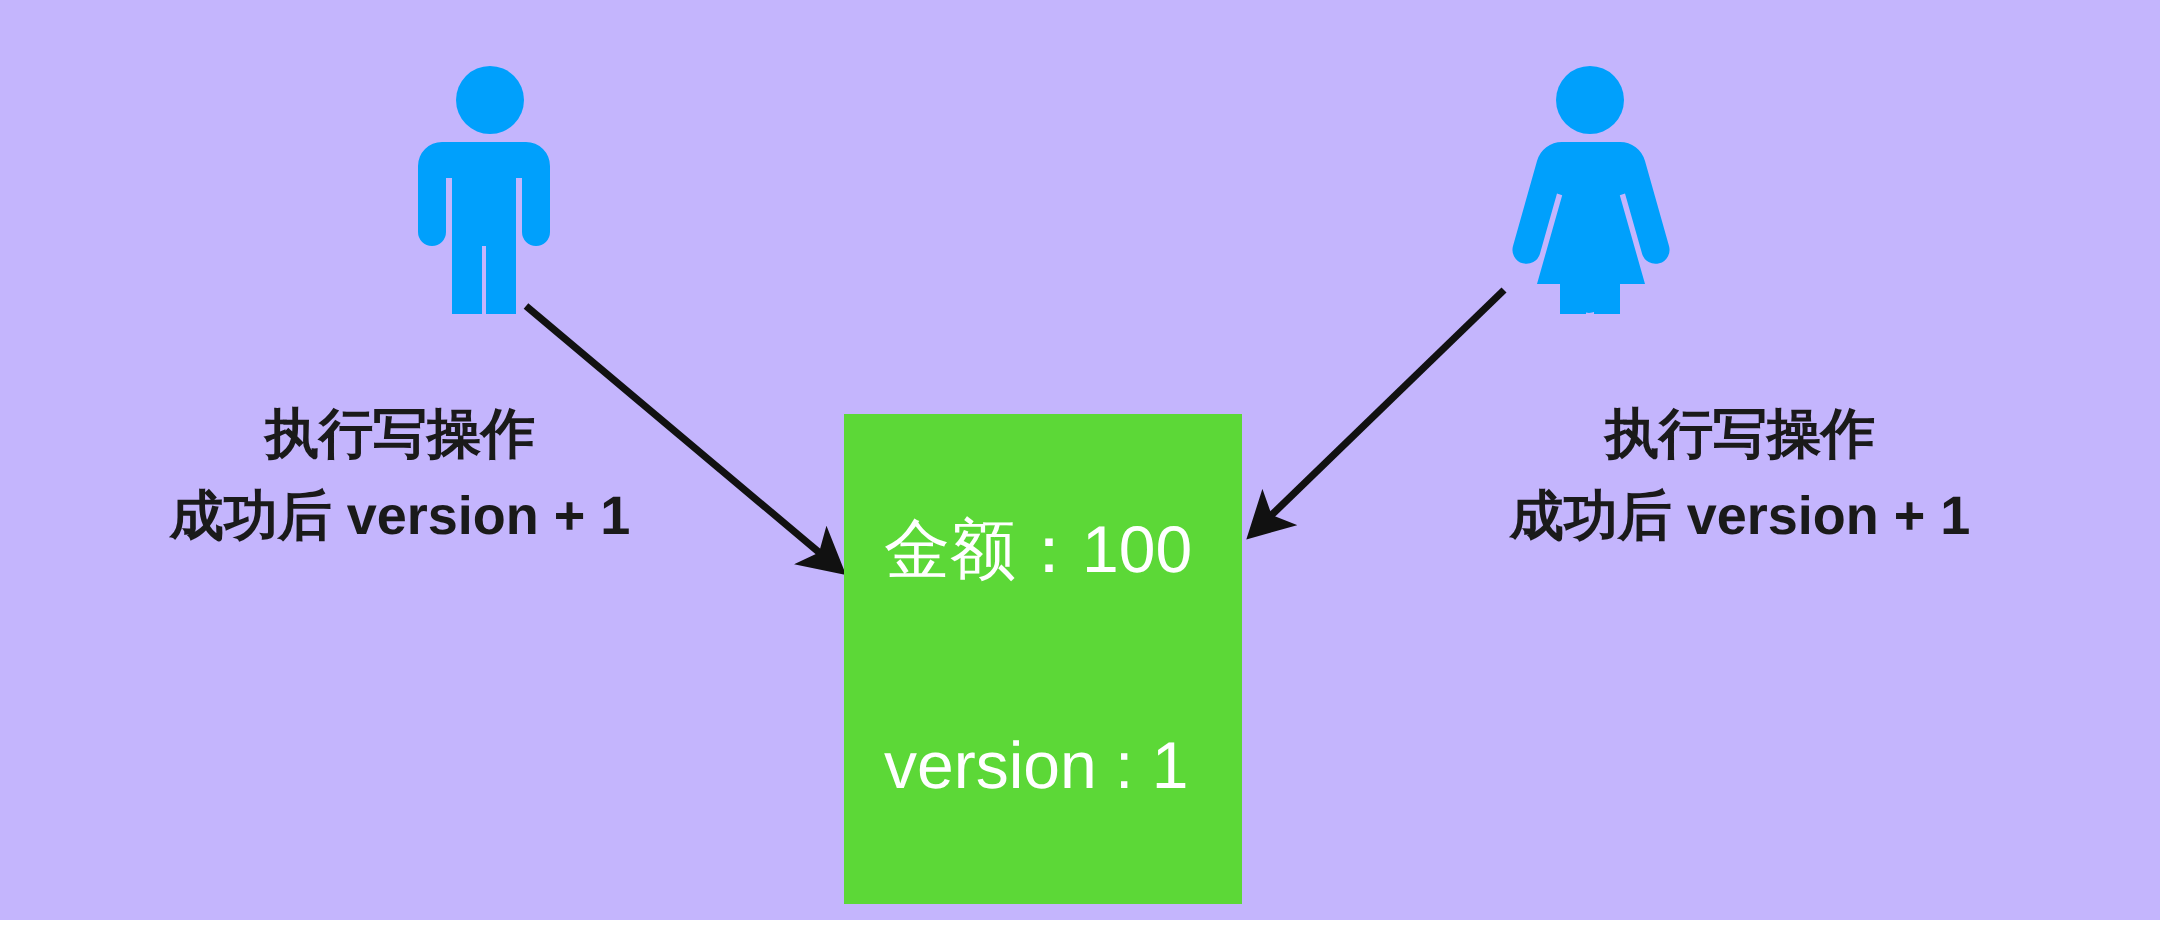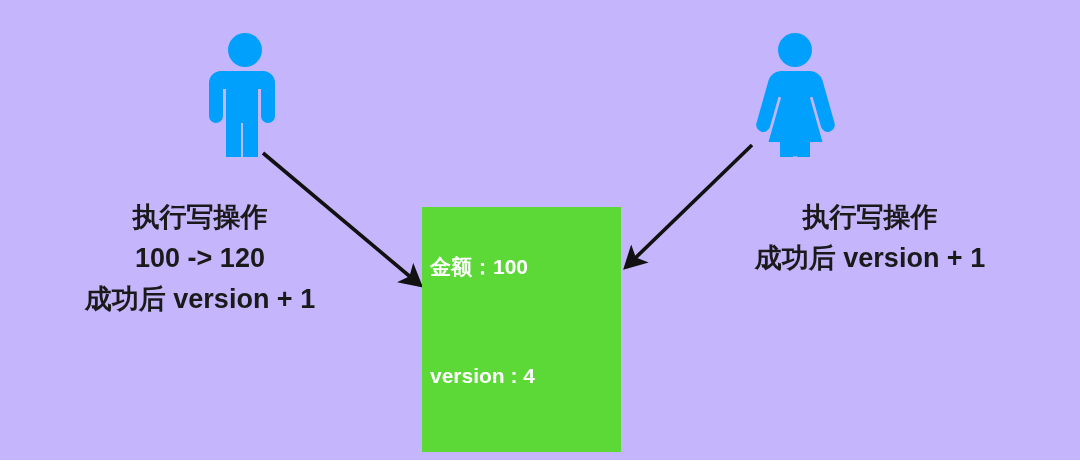--- a/index.html
+++ b/index.html
@@ -35,24 +35,24 @@
     position: absolute;
     left: 422px;
     top: 207px;
     width: 199px;
     height: 245px;
     background: #5cd837;
     box-sizing: border-box;
   }
   .record-line {
     position: absolute;
-    left: 8px;
+    left: 20px;
     color: #ffffff;
-    font-weight: bold;
-    font-size: 21px;
+    font-weight: normal;
+    font-size: 33px;
     letter-spacing: 0px;
     white-space: nowrap;
   }
   .record-amount  { top: 46px; }
   .record-version { top: 157px; }
 
   .label-block {
     position: absolute;
     text-align: center;
     color: #1a1a1a;
@@ -120,27 +120,26 @@
       <marker id="head-dl" markerWidth="7" markerHeight="7" refX="5.4" refY="3.5" orient="auto" markerUnits="strokeWidth">
         <path d="M0,0 L6.5,3.5 L0,7 L1.6,3.5 z" fill="#111111"></path>
       </marker>
     </defs>
     <line x1="263" y1="153" x2="420" y2="285" stroke="#111111" stroke-width="3.6" marker-end="url(#head-dr)"></line>
     <line x1="752" y1="145" x2="626" y2="267" stroke="#111111" stroke-width="3.6" marker-end="url(#head-dl)"></line>
   </svg>
 
   <div class="label-block label-left">
     <span class="label-line">执行写操作</span>
-    <span class="label-line">100 -&gt; 120</span>
     <span class="label-line">成功后 version + 1</span>
   </div>
 
   <div class="label-block label-right">
     <span class="label-line">执行写操作</span>
     <span class="label-line">成功后 version + 1</span>
   </div>
 
   <div class="record-box">
     <span class="record-line record-amount">金额：100</span>
-    <span class="record-line record-version">version : 4</span>
+    <span class="record-line record-version">version : 1</span>
   </div>
 
 </div>
 
 </body></html>

